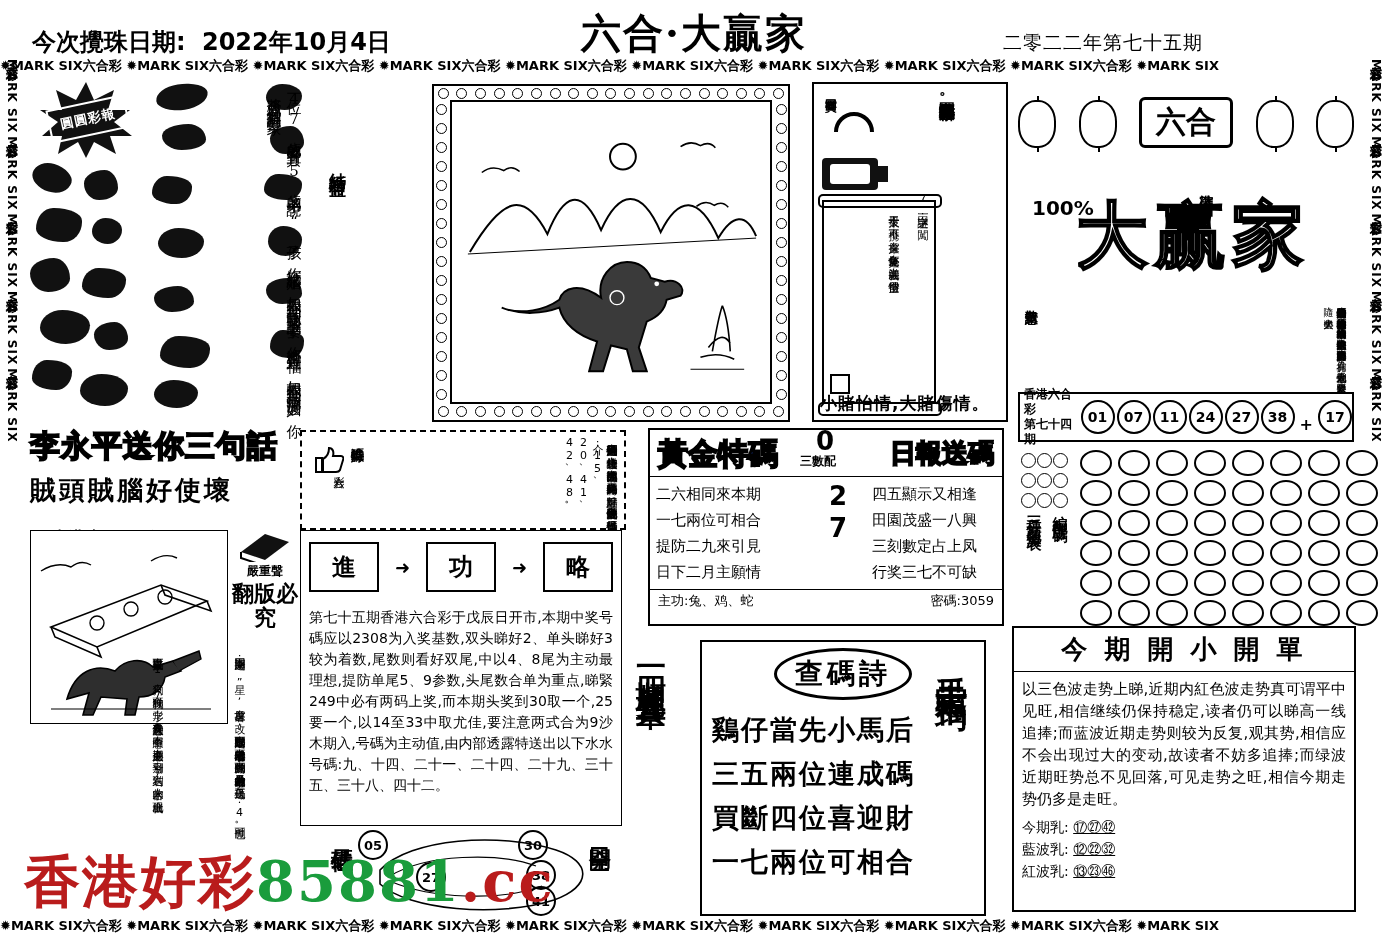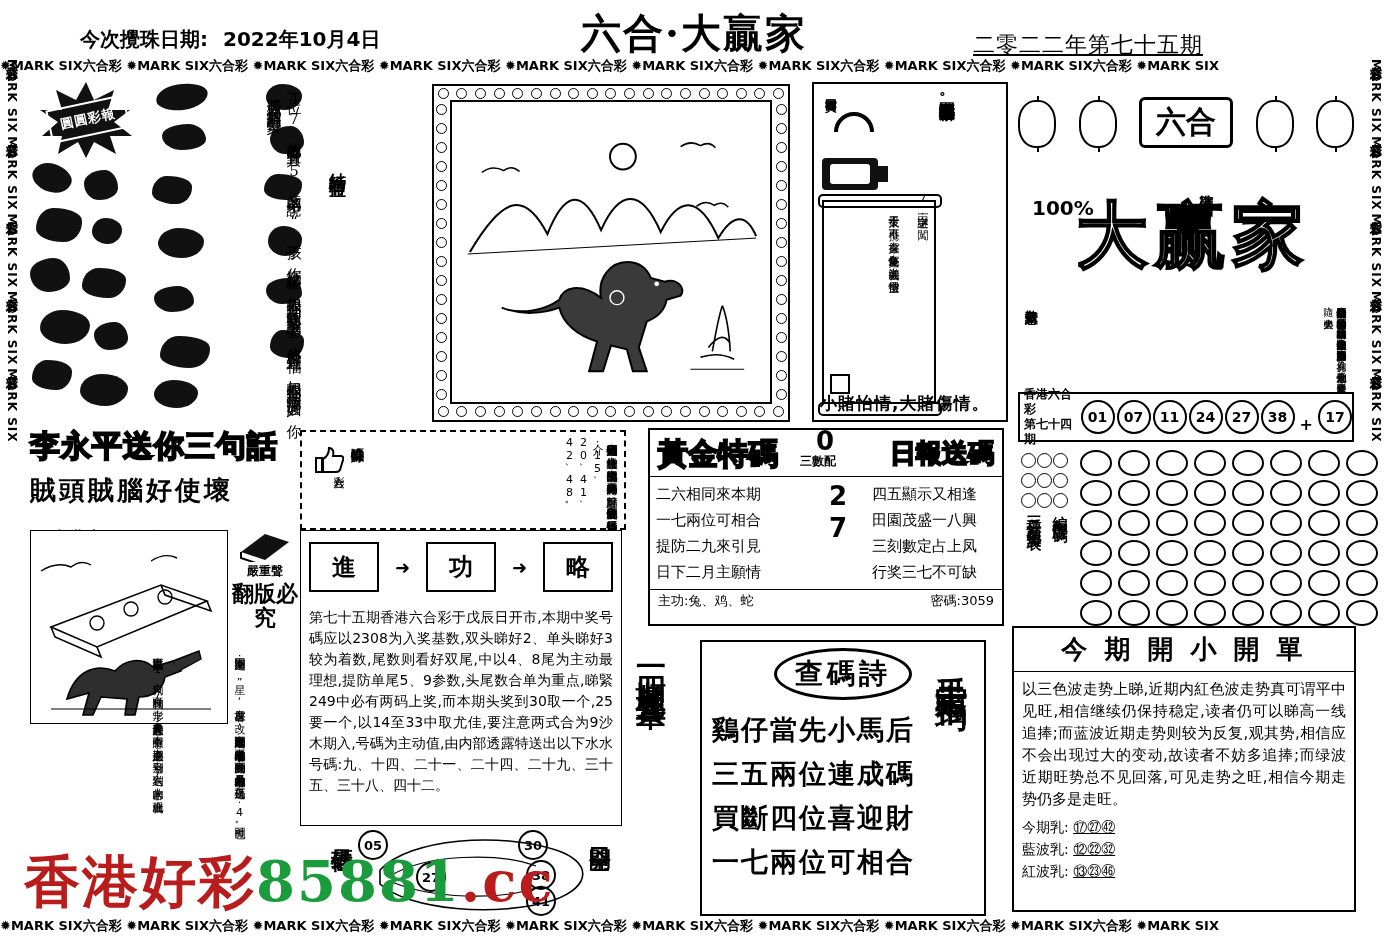--- a/index.html
+++ b/index.html
@@ -8,25 +8,25 @@
     background:#fff;
     font-family:"DejaVu Sans","Liberation Sans",sans-serif;
     color:#000;
     overflow:hidden;
     position:relative;
   }
   .page{position:relative;width:1388px;height:948px;}
   .abs{position:absolute;}
 
   
-  .hdr-date{left:32px;top:26px;font-size:20px;font-weight:bold;margin-left:48px;}
+  .hdr-date{left:32px;top:26px;font-size:24px;font-weight:bold;}
   .hdr-date .d{font-weight:bold;}
   .hdr-title{left:0;top:6px;width:1388px;text-align:center;font-size:40px;font-weight:bold;letter-spacing:2px;
              font-family:"DejaVu Serif","Liberation Serif",serif;}
-  .hdr-issue{right:185px;top:30px;font-size:22px;letter-spacing:1px;text-decoration:underline;}
+  .hdr-issue{right:185px;top:30px;font-size:19px;letter-spacing:1px;}
 
   
   .strip{left:0;width:1388px;height:20px;overflow:hidden;white-space:nowrap;
          font-size:13px;font-weight:bold;line-height:20px;letter-spacing:0px;}
   .strip.top{top:56px;}
   .strip.bot{top:916px;}
 
   .side{top:56px;width:24px;height:862px;overflow:hidden;}
   .side.left{left:0;}
   .side.right{left:1364px;}

